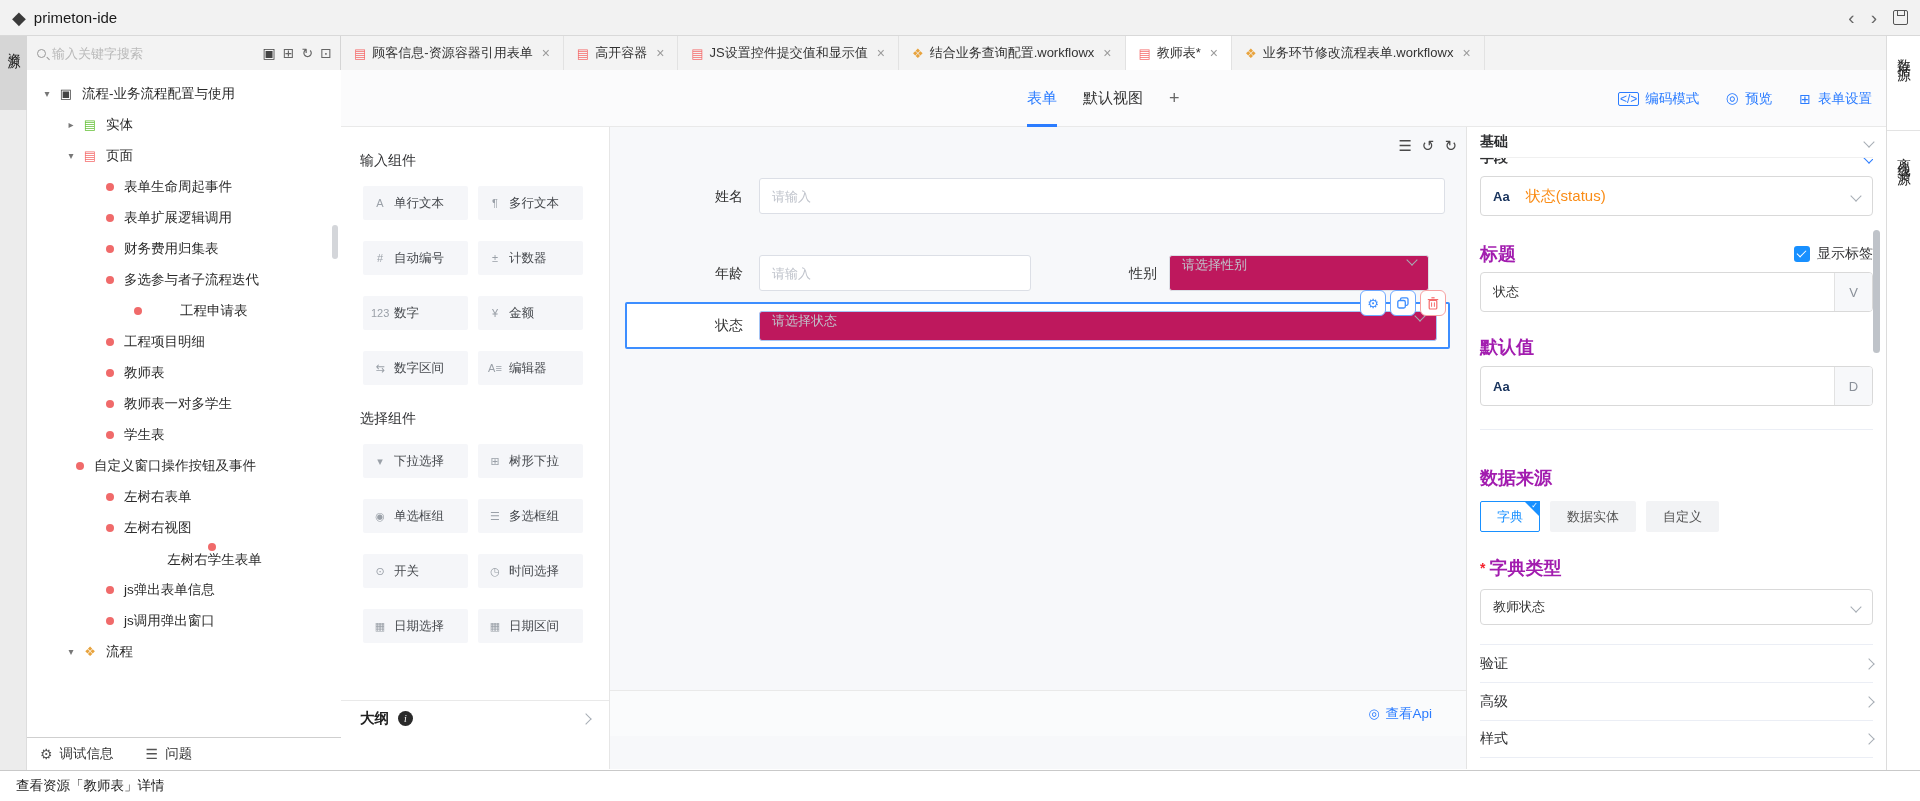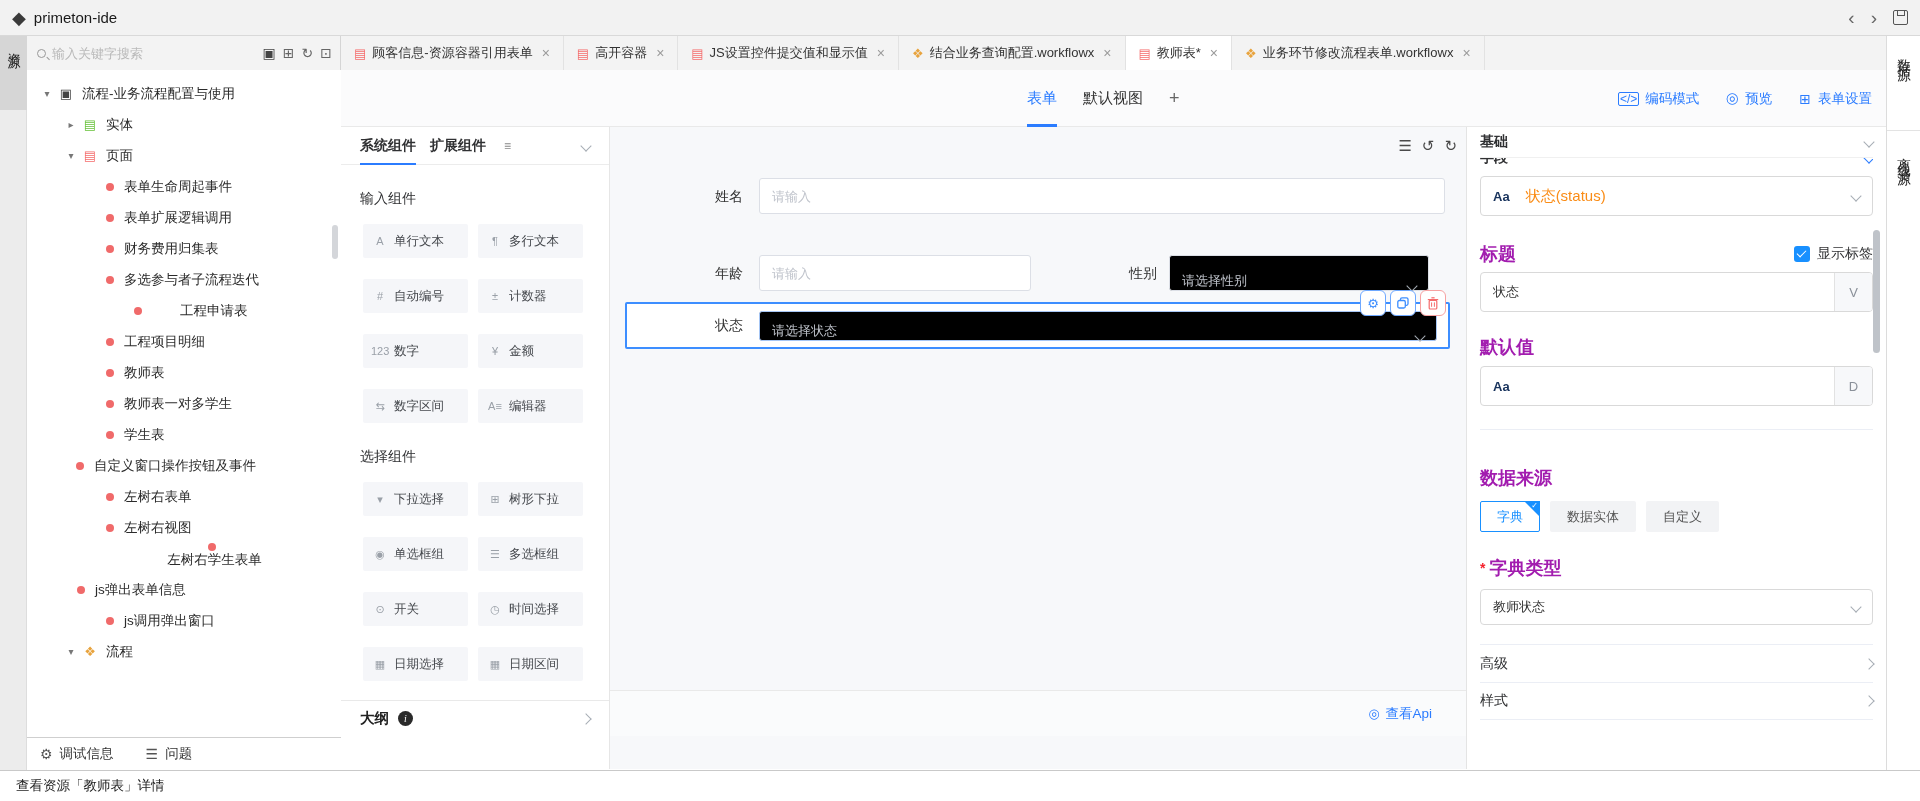--- a/index.html
+++ b/index.html
@@ -85,21 +85,21 @@
   #info-ic{width:15px;height:15px;border-radius:50%;background:#2a2a2a;color:#fff;font-size:10px;font-style:italic;text-align:center;line-height:15px;margin-left:9px;font-family:"Liberation Serif",serif}
   #pal-footer .chev{margin-left:auto}
 
   
   #canvas{left:610px;top:127px;width:856px;height:642px;background:#f7f8fa;z-index:2}
   #canvas-tools{position:absolute;top:10px;right:9px;display:flex;gap:10px;color:#4a4a4a;font-size:15px}
   .frow{position:absolute;height:36px}
   .flabel{position:absolute;width:84px;text-align:right;font-size:14px;color:#333;line-height:36px}
   .finput{position:absolute;height:36px;background:#fff;border:1px solid #dcdfe6;border-radius:3px;font-size:13px;color:#333;padding:0 12px;font-family:inherit;outline:none}
   .finput::placeholder{color:#c0c4cc}
-  .fselect{position:absolute;height:36px;background:#000000;border:1px solid #dcdfe6;border-radius:3px;display:flex;align-items:flex-end;padding:0 12px}
+  .fselect{position:absolute;height:36px;background:#be185d;border:1px solid #dcdfe6;border-radius:3px;display:flex;align-items:flex-start;padding:0 12px}
   .fselect .ph{color:#c0c4cc;font-size:13px;flex:1}
   #selbox{position:absolute;left:15px;top:175px;width:825px;height:47px;border:2px solid #3d8eff;background:#fff;border-radius:2px}
   #selbox .flabel{left:32px;line-height:43px}
   #sel-select{left:132px;top:7px;width:678px;height:30px;border:1px solid #a6c6f5;border-radius:3px}
   #sel-actions{position:absolute;top:-14px;right:2px;display:flex;gap:4px}
   .act{width:26px;height:26px;border-radius:6px;background:#fff;display:flex;align-items:center;justify-content:center}
   .act.blue{border:1px solid #6ea8ff;color:#3d8eff}
   .act.red{border:1px solid #f7a2a2;color:#f56c6c}
   #canvas-footer{position:absolute;left:0;top:563px;width:100%;height:46px;border-top:1px solid #e9e9e9;display:flex;align-items:center;justify-content:flex-end;padding-right:34px;background:#fafbfc}
   #view-api{display:flex;align-items:center;gap:6px;color:#2b7cff;font-size:13.5px}
@@ -295,21 +295,21 @@
       <div class="trow" style="padding-left: 61px;">
         <span class="t-arrow"></span>
         <span class="dot"></span>
         <span>左树右视图</span>
       </div>
       <div class="trow" style="padding-left: 61px; flex-direction: column;">
         <span class="t-arrow"></span>
         <span class="dot"></span>
         <span>左树右学生表单</span>
       </div>
-      <div class="trow" style="padding-left: 32px;">
+      <div class="trow" style="padding-left: 61px;">
         <span class="t-arrow"></span>
         <span class="dot"></span>
         <span>js弹出表单信息</span>
       </div>
       <div class="trow" style="padding-left: 61px;">
         <span class="t-arrow"></span>
         <span class="dot"></span>
         <span>js调用弹出窗口</span>
       </div>
       <div class="trow" style="padding-left: 37px;">
@@ -348,26 +348,20 @@
       <span>预览</span>
     </div>
     <div class="etool">
       <span class="ic" style="border:none;font-size:14px">⊞</span>
       <span>表单设置</span>
     </div>
   </div>
 </div>
 
 <div id="palette" class="abs">
-  <div id="pal-header">
-    <span class="pal-tab active">系统组件</span>
-    <span class="pal-tab">扩展组件</span>
-    <span id="pal-menu">≡</span>
-    <span id="pal-chev" class="chev"></span>
-  </div>
   <div id="pal-body">
       <div class="pal-sec-title">输入组件</div>
       <div class="pal-grid">
         <div class="pal-item">
           <span class="pic">A</span>
           <span>单行文本</span>
         </div>
         <div class="pal-item">
           <span class="pic">¶</span>
           <span>多行文本</span>
@@ -557,20 +551,24 @@
     <span class="req">*</span>
     <span class="prow-label">字典类型</span>
   </div>
   <div class="pbox" id="dict-select">
     <span style="font-size:13px;color:#333">教师状态</span>
     <span class="chev"></span>
   </div>
 
   <div id="psections">
       <div class="psec">
+        <span>验证</span>
+        <span class="chev right"></span>
+      </div>
+      <div class="psec">
         <span>高级</span>
         <span class="chev right"></span>
       </div>
       <div class="psec">
         <span>样式</span>
         <span class="chev right"></span>
       </div>
     </div>
   <div id="props-scroll"></div>
 </div>

